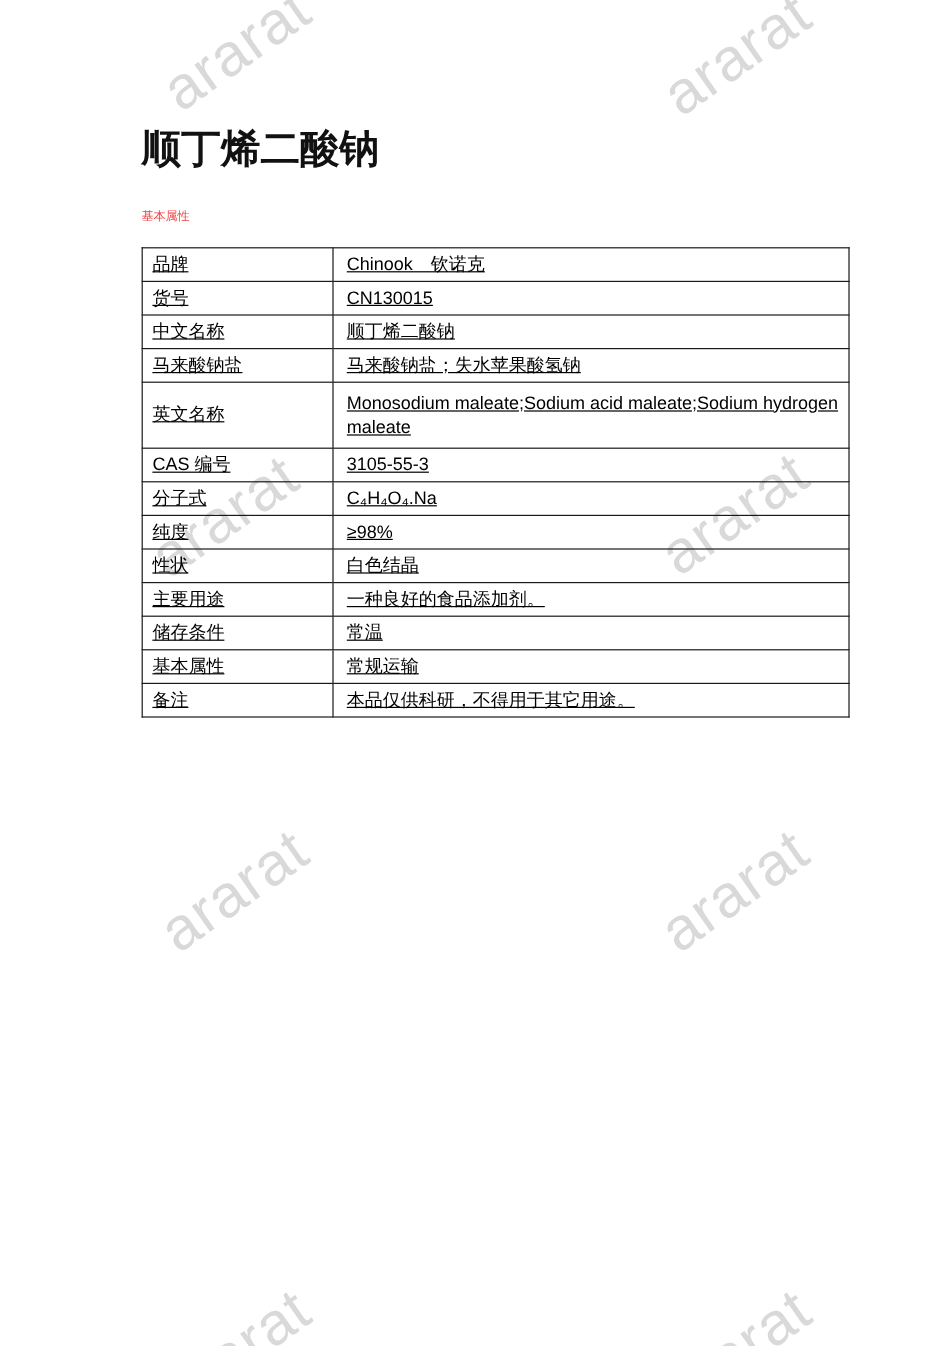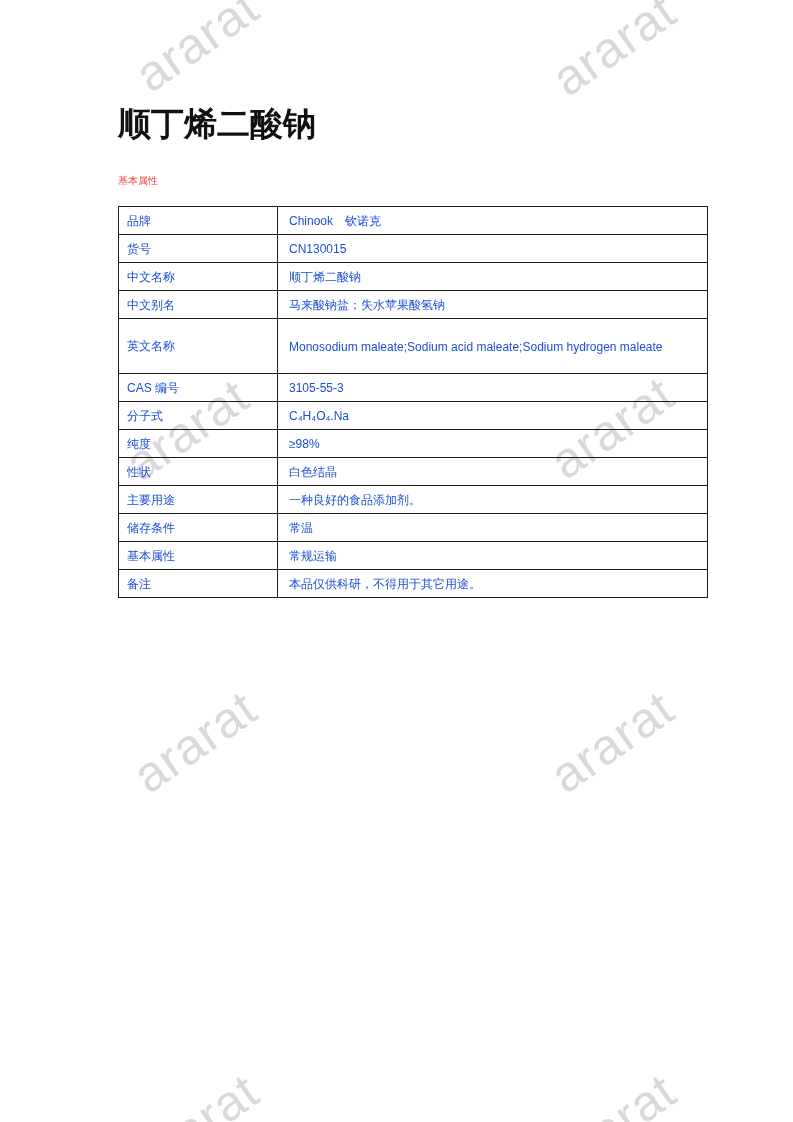--- a/index.html
+++ b/index.html
@@ -42,22 +42,23 @@
     font-size: 10px;
     line-height: 20px;
     font-weight: 400;
     color: #ef4444;
   }
   table.props {
     margin-top: 15px;
     border-collapse: collapse;
     table-layout: fixed;
     width: 556px;
-    font-size: 12px;
-    color: #1d4ed8;
+    font-size: 15px;
+    color: #000000;
+    text-decoration: underline;
   }
   table.props td {
     border: 1px solid #1a1a1a;
     height: 26px;
     vertical-align: middle;
     line-height: 20px;
   }
   table.props tr.tall td { height: 53px; }
   td.label-cell {
     width: 146px;
@@ -94,21 +95,21 @@
         </tr>
         <tr>
           <td class="label-cell">货号</td>
           <td class="value-cell">CN130015</td>
         </tr>
         <tr>
           <td class="label-cell">中文名称</td>
           <td class="value-cell">顺丁烯二酸钠</td>
         </tr>
         <tr>
-          <td class="label-cell">中文别名</td>
+          <td class="label-cell">马来酸钠盐</td>
           <td class="value-cell">马来酸钠盐；失水苹果酸氢钠</td>
         </tr>
         <tr class="tall">
           <td class="label-cell">英文名称</td>
           <td class="value-cell">Monosodium maleate;Sodium acid maleate;Sodium hydrogen maleate</td>
         </tr>
         <tr>
           <td class="label-cell">CAS 编号</td>
           <td class="value-cell">3105-55-3</td>
         </tr>

